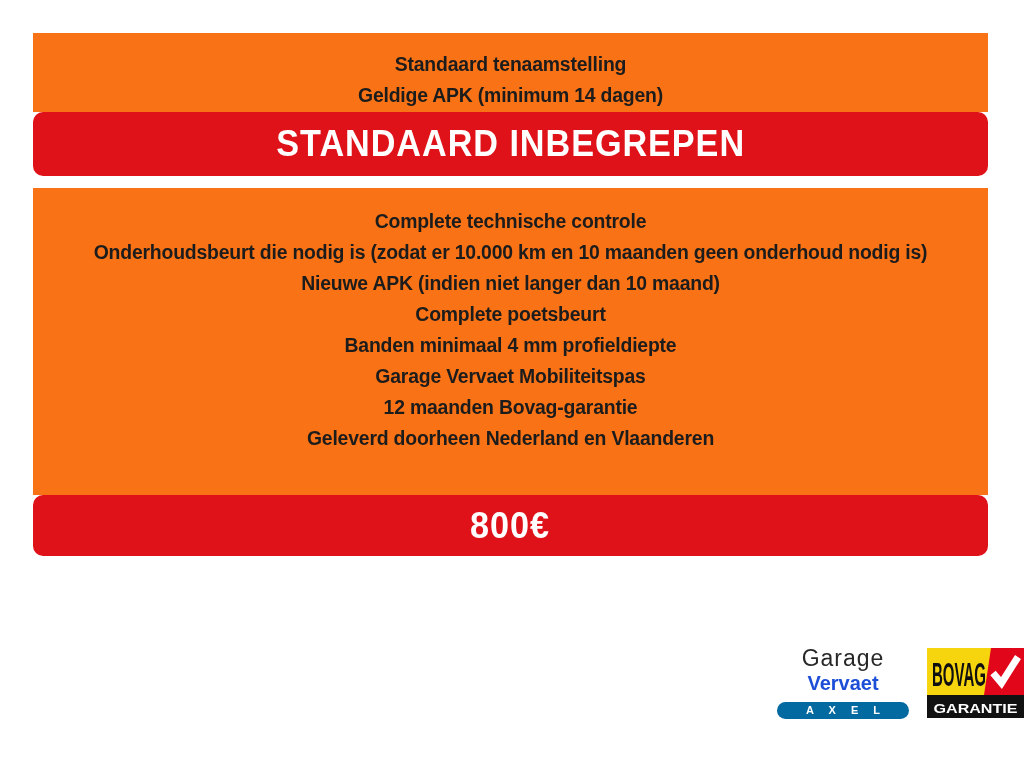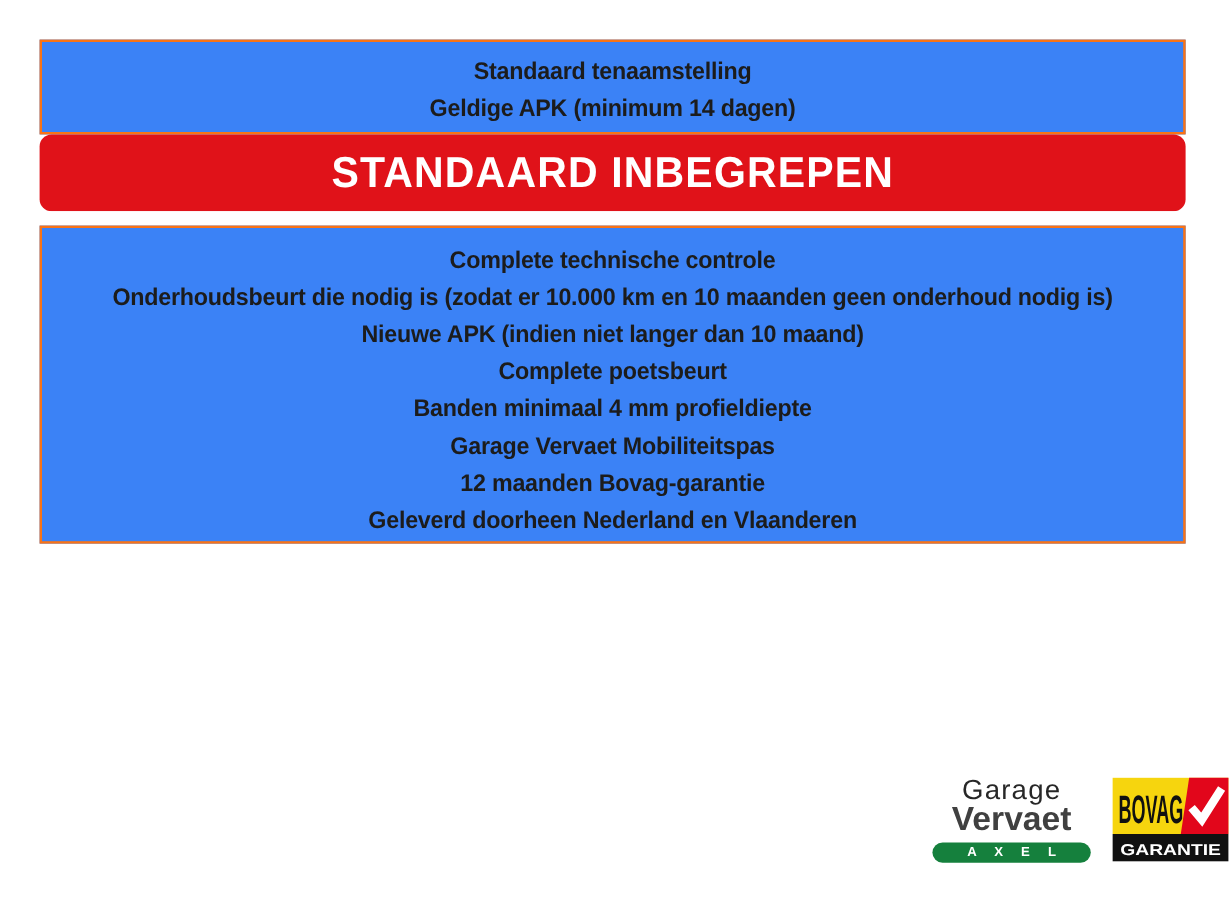--- a/index.html
+++ b/index.html
@@ -35,26 +35,26 @@
     font-size: 36px;
     font-weight: 700;
     letter-spacing: 1px;
     display: inline-block;
     transform: scaleX(0.95);
     transform-origin: center;
     white-space: nowrap;
   }
   .whitebox {
     box-sizing: border-box;
-    border: 2px solid #f97316;
-    background: #3b82f6;
+    border: 6px solid #f97316;
+    background: #f97316;
     text-align: center;
   }
   .whitebox.box1 { height: 79px; padding-top: 10px; }
-  .whitebox.box2 { height: 265px; padding-top: 12px; }
+  .whitebox.box2 { height: 307px; padding-top: 12px; }
   .line {
     display: block;
     font-size: 20px;
     font-weight: 700;
     color: #1c1c1c;
     line-height: 31px;
     letter-spacing: -0.2px;
     white-space: nowrap;
     transform: scaleX(0.97);
     transform-origin: center;
@@ -74,31 +74,31 @@
   }
   .garage-logo { width: 132px; text-align: center; }
   .garage-line1 {
     font-size: 23px;
     font-weight: 400;
     color: #272727;
     letter-spacing: 1px;
     line-height: 24px;
   }
   .garage-line2 {
-    font-size: 28px;
+    font-size: 20px;
     font-weight: 700;
-    color: #404040;
+    color: #1d4ed8;
     line-height: 32px;
     margin-top: -3px;
   }
   .axel-pill {
     margin-top: 3px;
     height: 17px;
     border-radius: 9px;
-    background: #15803d;
+    background: #0369a1;
     display: flex;
     align-items: center;
     justify-content: center;
   }
   .axel-pill span {
     color: #ffffff;
     font-size: 11px;
     font-weight: 700;
     letter-spacing: 6px;
     margin-right: -6px;
@@ -129,20 +129,23 @@
       <span class="line">Complete technische controle</span>
       <span class="line">Onderhoudsbeurt die nodig is (zodat er 10.000 km en 10 maanden geen onderhoud nodig is)</span>
       <span class="line">Nieuwe APK (indien niet langer dan 10 maand)</span>
       <span class="line">Complete poetsbeurt</span>
       <span class="line">Banden minimaal 4 mm profieldiepte</span>
       <span class="line">Garage Vervaet Mobiliteitspas</span>
       <span class="line">12 maanden Bovag-garantie</span>
       <span class="line">Geleverd doorheen Nederland en Vlaanderen</span>
     </div>
 
+    <div class="bar red price">
+      <span class="bar-title">800€</span>
+    </div>
 
   </div>
 
   <div class="footer">
 
     <div class="garage-logo">
       <div class="garage-line1">Garage</div>
       <div class="garage-line2">Vervaet</div>
       <div class="axel-pill">
         <span>A X E L</span>

